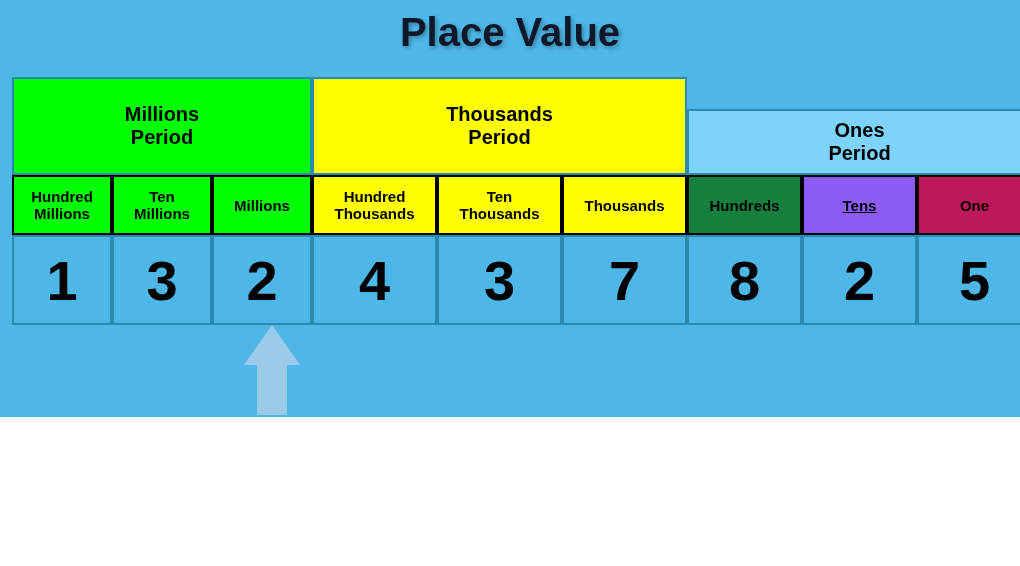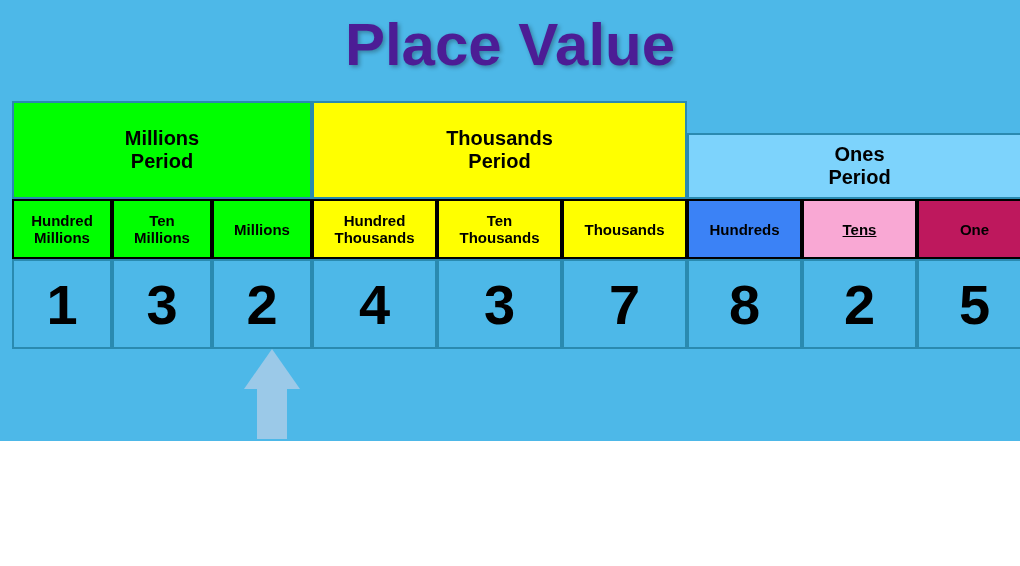--- a/index.html
+++ b/index.html
@@ -12,22 +12,22 @@
       overflow: hidden;
     }
 
     .top-banner {
       background: #4db8e8;
       text-align: center;
       padding: 10px 0;
     }
 
     .top-banner h1 {
-      color: #4c1d95;
-      font-size: 60px;
+      color: #0f172a;
+      font-size: 40px;
       font-weight: bold;
       text-shadow: 2px 2px 4px rgba(0,0,0,0.3);
     }
 
     .main-area {
       background: #4db8e8;
       padding: 12px;
     }
 
     
@@ -105,26 +105,26 @@
       background: #ffff00;
       width: 125px;
     }
 
     .col-thousands {
       background: #ffff00;
       width: 125px;
     }
 
     .col-hundreds {
-      background: #3b82f6;
+      background: #15803d;
       width: 115px;
     }
 
     .col-tens {
-      background: #f9a8d4;
+      background: #8b5cf6;
       width: 115px;
       text-decoration: underline;
     }
 
     .col-one {
       background: #be185d;
       width: 115px;
     }
 
     

